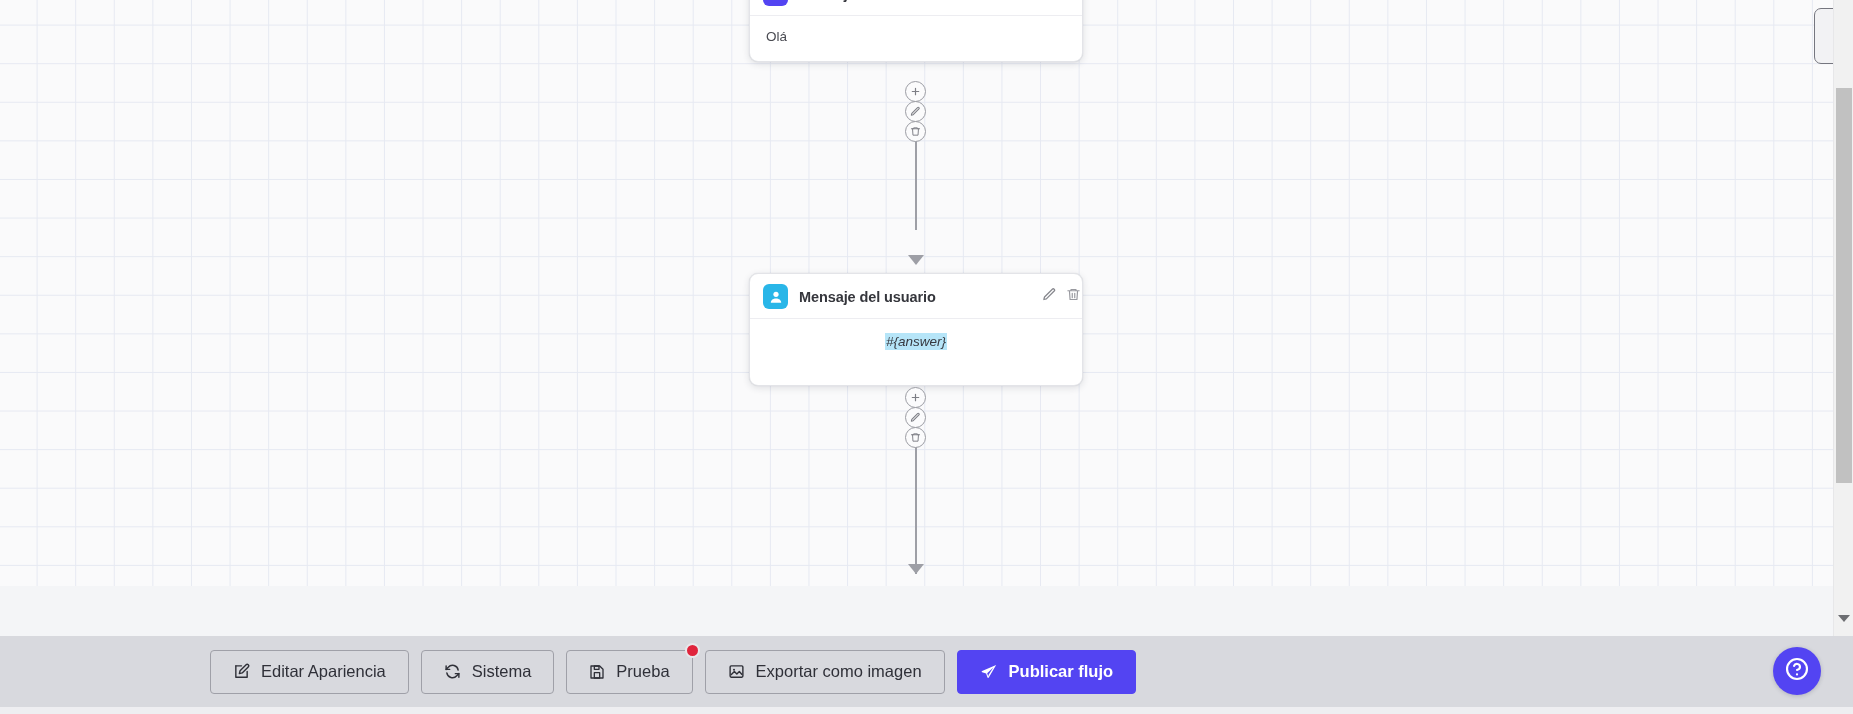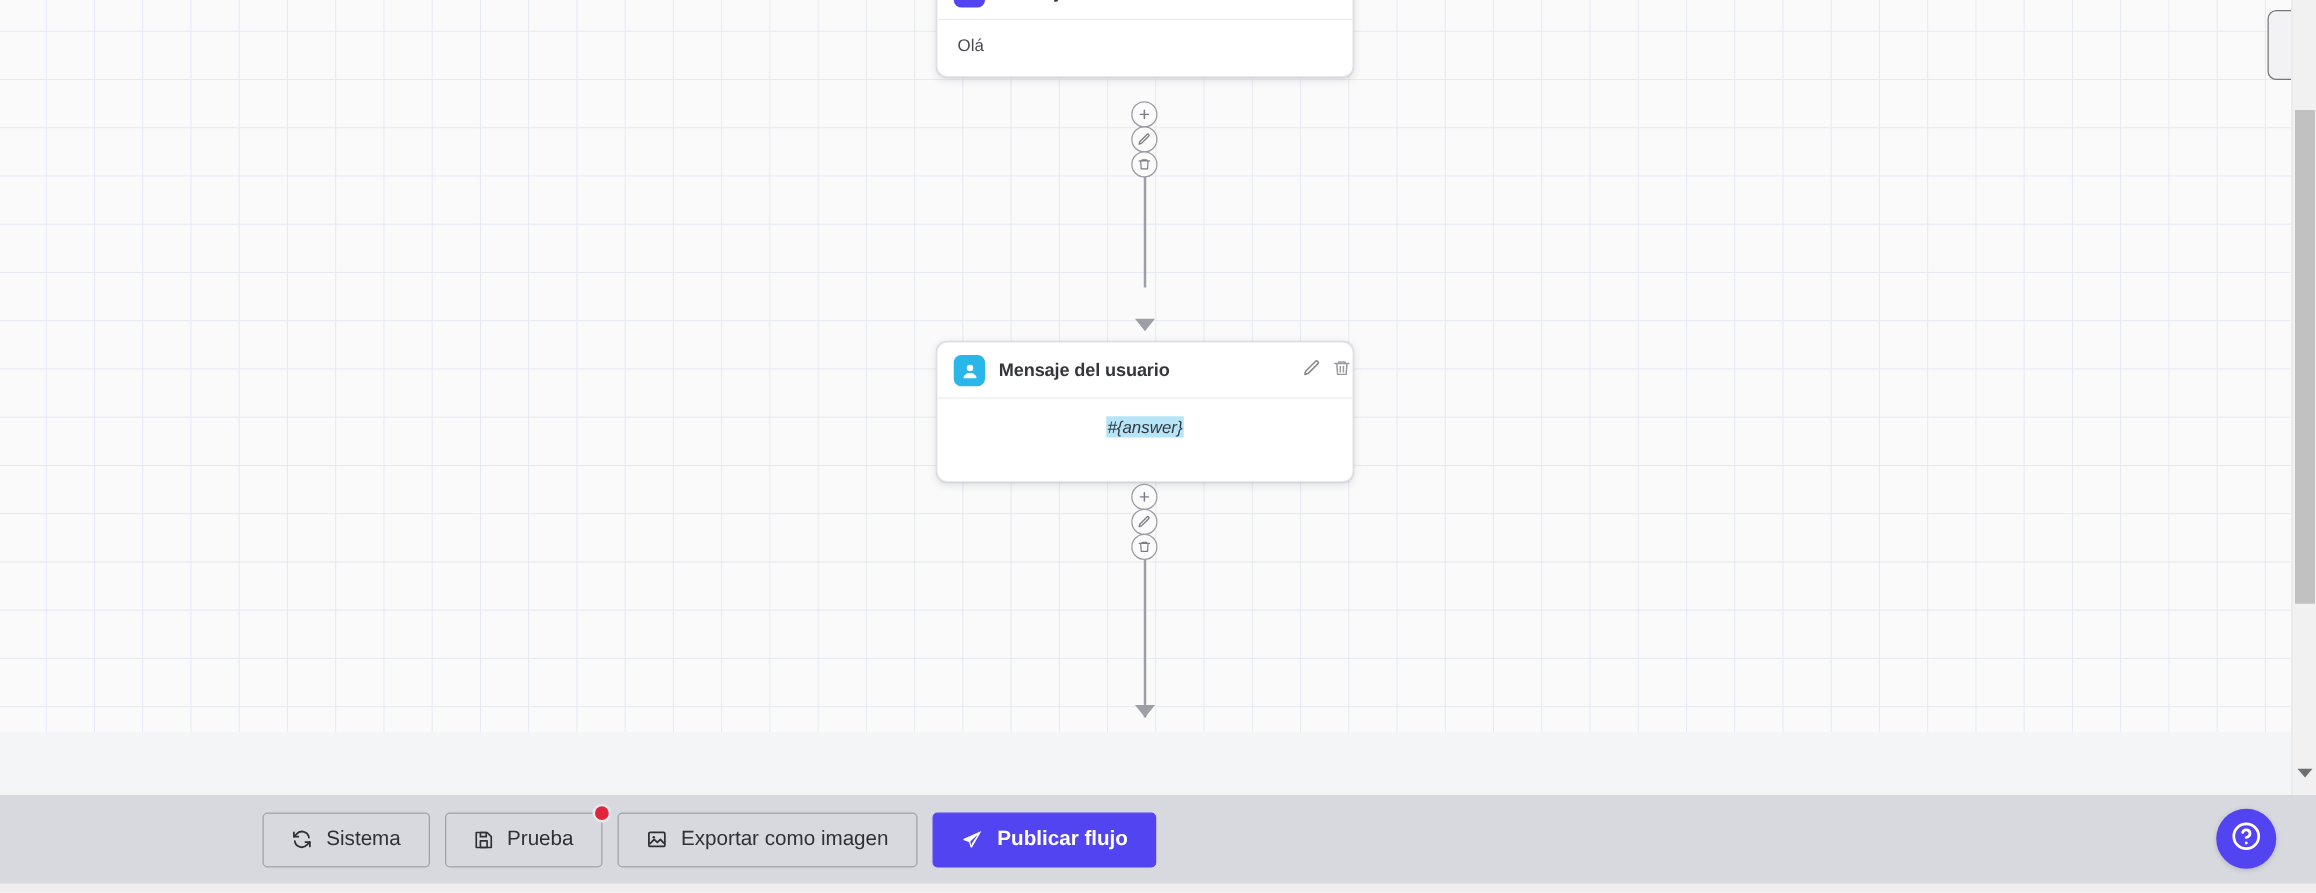--- a/index.html
+++ b/index.html
@@ -314,20 +314,30 @@
   <div class="vscroll">
     <div class="vthumb"></div>
     <div class="vdown">
         <i></i>
       </div>
   </div>
 
   <div class="toolbar">
     <div class="toolbar-inner">
 
+      <button class="tbtn">
+        <span>
+          <svg width="17" height="17" viewBox="0 0 24 24" fill="none" stroke="#2f3038" stroke-width="2" stroke-linecap="round" stroke-linejoin="round">
+            <path d="M4 4h8"></path>
+              <path d="M4 4v16h16v-8"></path>
+            <path d="M18.5 2.5a2 2 0 0 1 3 3L13 14l-4 1 1-4 8.5-8.5z"></path>
+          </svg>
+        </span>
+        <span>Editar Apariencia</span>
+      </button>
 
       <button class="tbtn">
         <span>
           <svg width="17" height="17" viewBox="0 0 24 24" fill="none" stroke="#2f3038" stroke-width="2" stroke-linecap="round" stroke-linejoin="round">
             <path d="M20 10a8 8 0 0 0-14-4L3 9"></path>
               <path d="M3 4v5h5"></path>
             <path d="M4 14a8 8 0 0 0 14 4l3-3"></path>
               <path d="M21 20v-5h-5"></path>
           </svg>
         </span>

